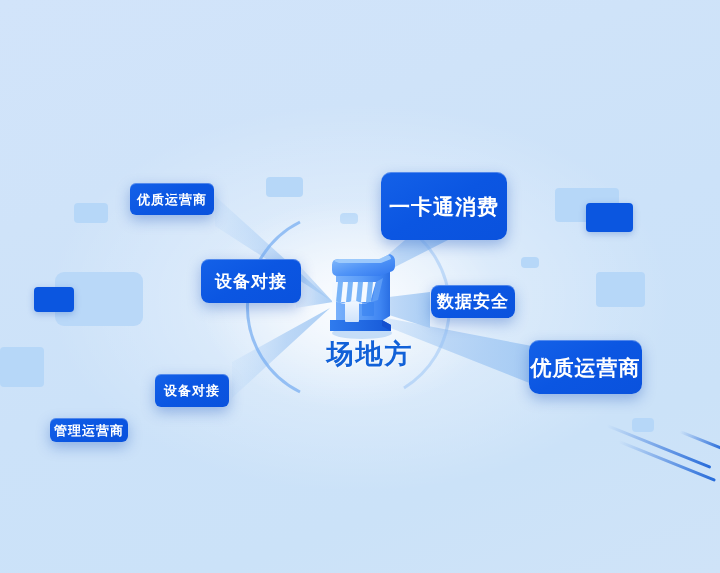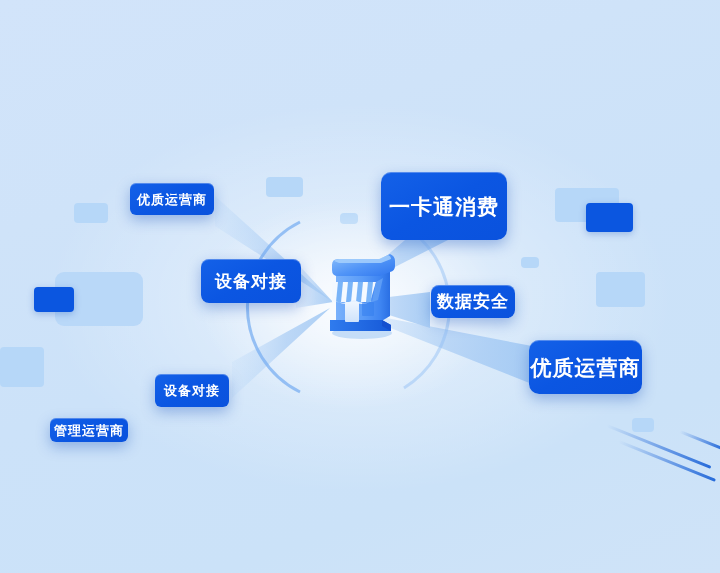--- a/index.html
+++ b/index.html
@@ -157,20 +157,21 @@
       <path d="M40 34 l-2 20 h5 l2 -20 z" fill="#79b4f8"></path>
       <path d="M50 34 l-2 20 h5 l2 -20 z" fill="#79b4f8"></path>
       <path d="M14 52 q11 6 22 0 q11 6 22 -0.5 l-6 2.5 q-8 4 -16 0 q-8 4 -16 0 z" fill="#e7f2ff"></path>
       <path d="M58 34 l7 -4 l-5 22 l-6 2 z" fill="#5f9ff6" opacity="0.9"></path>
     </g>
 
     <rect x="27" y="54" width="14" height="20" rx="1" fill="url(#doorG)"></rect>
     <rect x="44" y="54" width="12" height="14" rx="1" fill="#2f7bee" opacity="0.5"></rect>
   </svg>
 
+  <div id="center-label">场地方</div>
 
   <div id="chip-layer">
       <div class="chip c-sm" style="left: 130px; top: 183px; width: 84px; height: 32px;">
         <span class="chip-text">优质运营商</span>
       </div>
       <div class="chip c-mid" style="left: 201px; top: 259px; width: 100px; height: 44px;">
         <span class="chip-text">设备对接</span>
       </div>
       <div class="chip c-sm" style="left: 155px; top: 360px; width: 74px; height: 33px; margin-top: 14px;">
         <span class="chip-text">设备对接</span>

